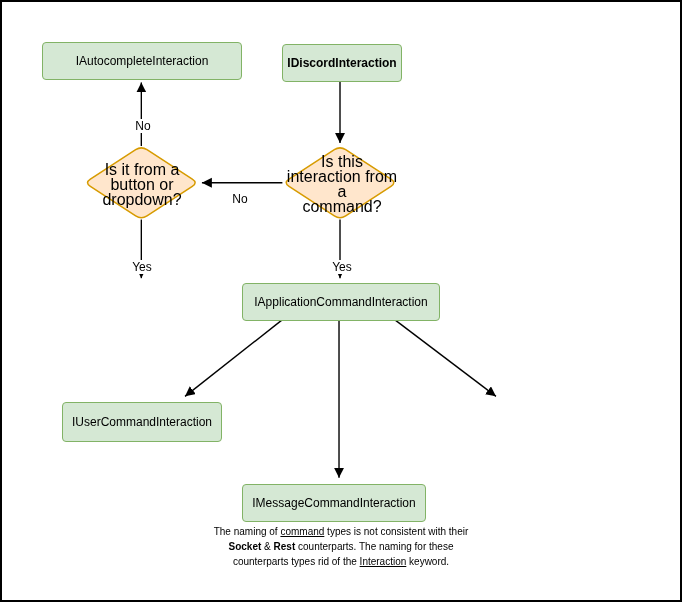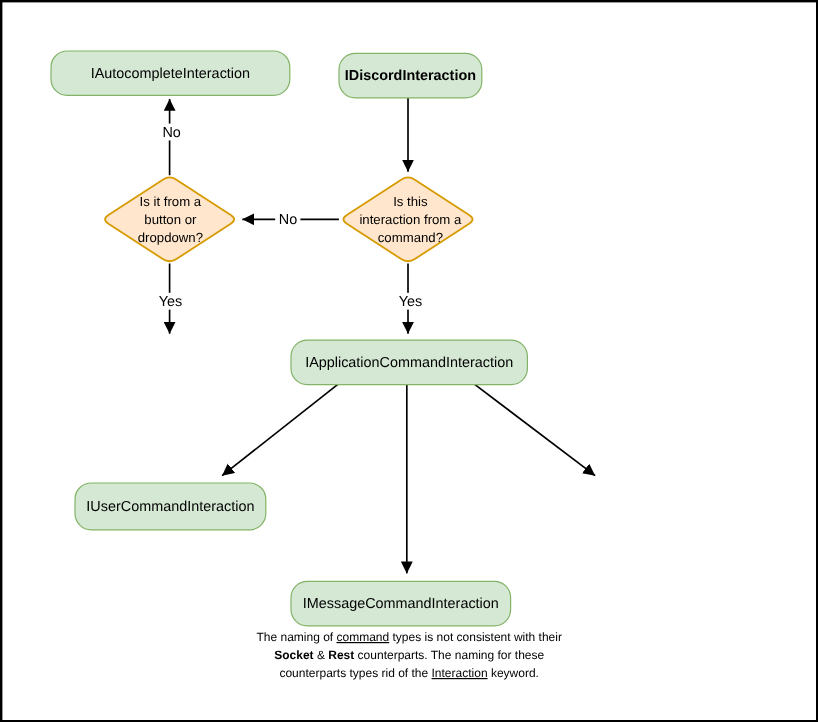--- a/index.html
+++ b/index.html
@@ -14,45 +14,46 @@
     overflow: hidden;
   }
   .layer { position: absolute; left: 0; top: 0; width: 100%; height: 100%; }
   .node {
     position: absolute;
     display: flex;
     align-items: center;
     justify-content: center;
     background: #d5e8d4;
     border: 1.5px solid #82b366;
-    border-radius: 14px;
+    border-radius: 4px;
     font-size: 12px;
     color: #000000;
     text-align: center;
     line-height: 15px;
   }
   .decision-label {
     position: absolute;
     display: flex;
     align-items: center;
     justify-content: center;
-    font-size: 11px;
+    font-size: 16px;
     color: #000000;
     text-align: center;
     white-space: pre-line;
     line-height: 15px;
   }
   .edge-label {
     position: absolute;
     transform: translate(-50%, -50%);
     background: #ffffff;
     padding: 0 3px;
     font-size: 12px;
     color: #000000;
     line-height: 14px;
+    margin-top: 16px;
   }
   .footer {
     position: absolute;
     left: 0;
     right: 0;
     top: 522px;
     text-align: center;
     font-size: 10px;
     line-height: 15px;
     color: #000000;

